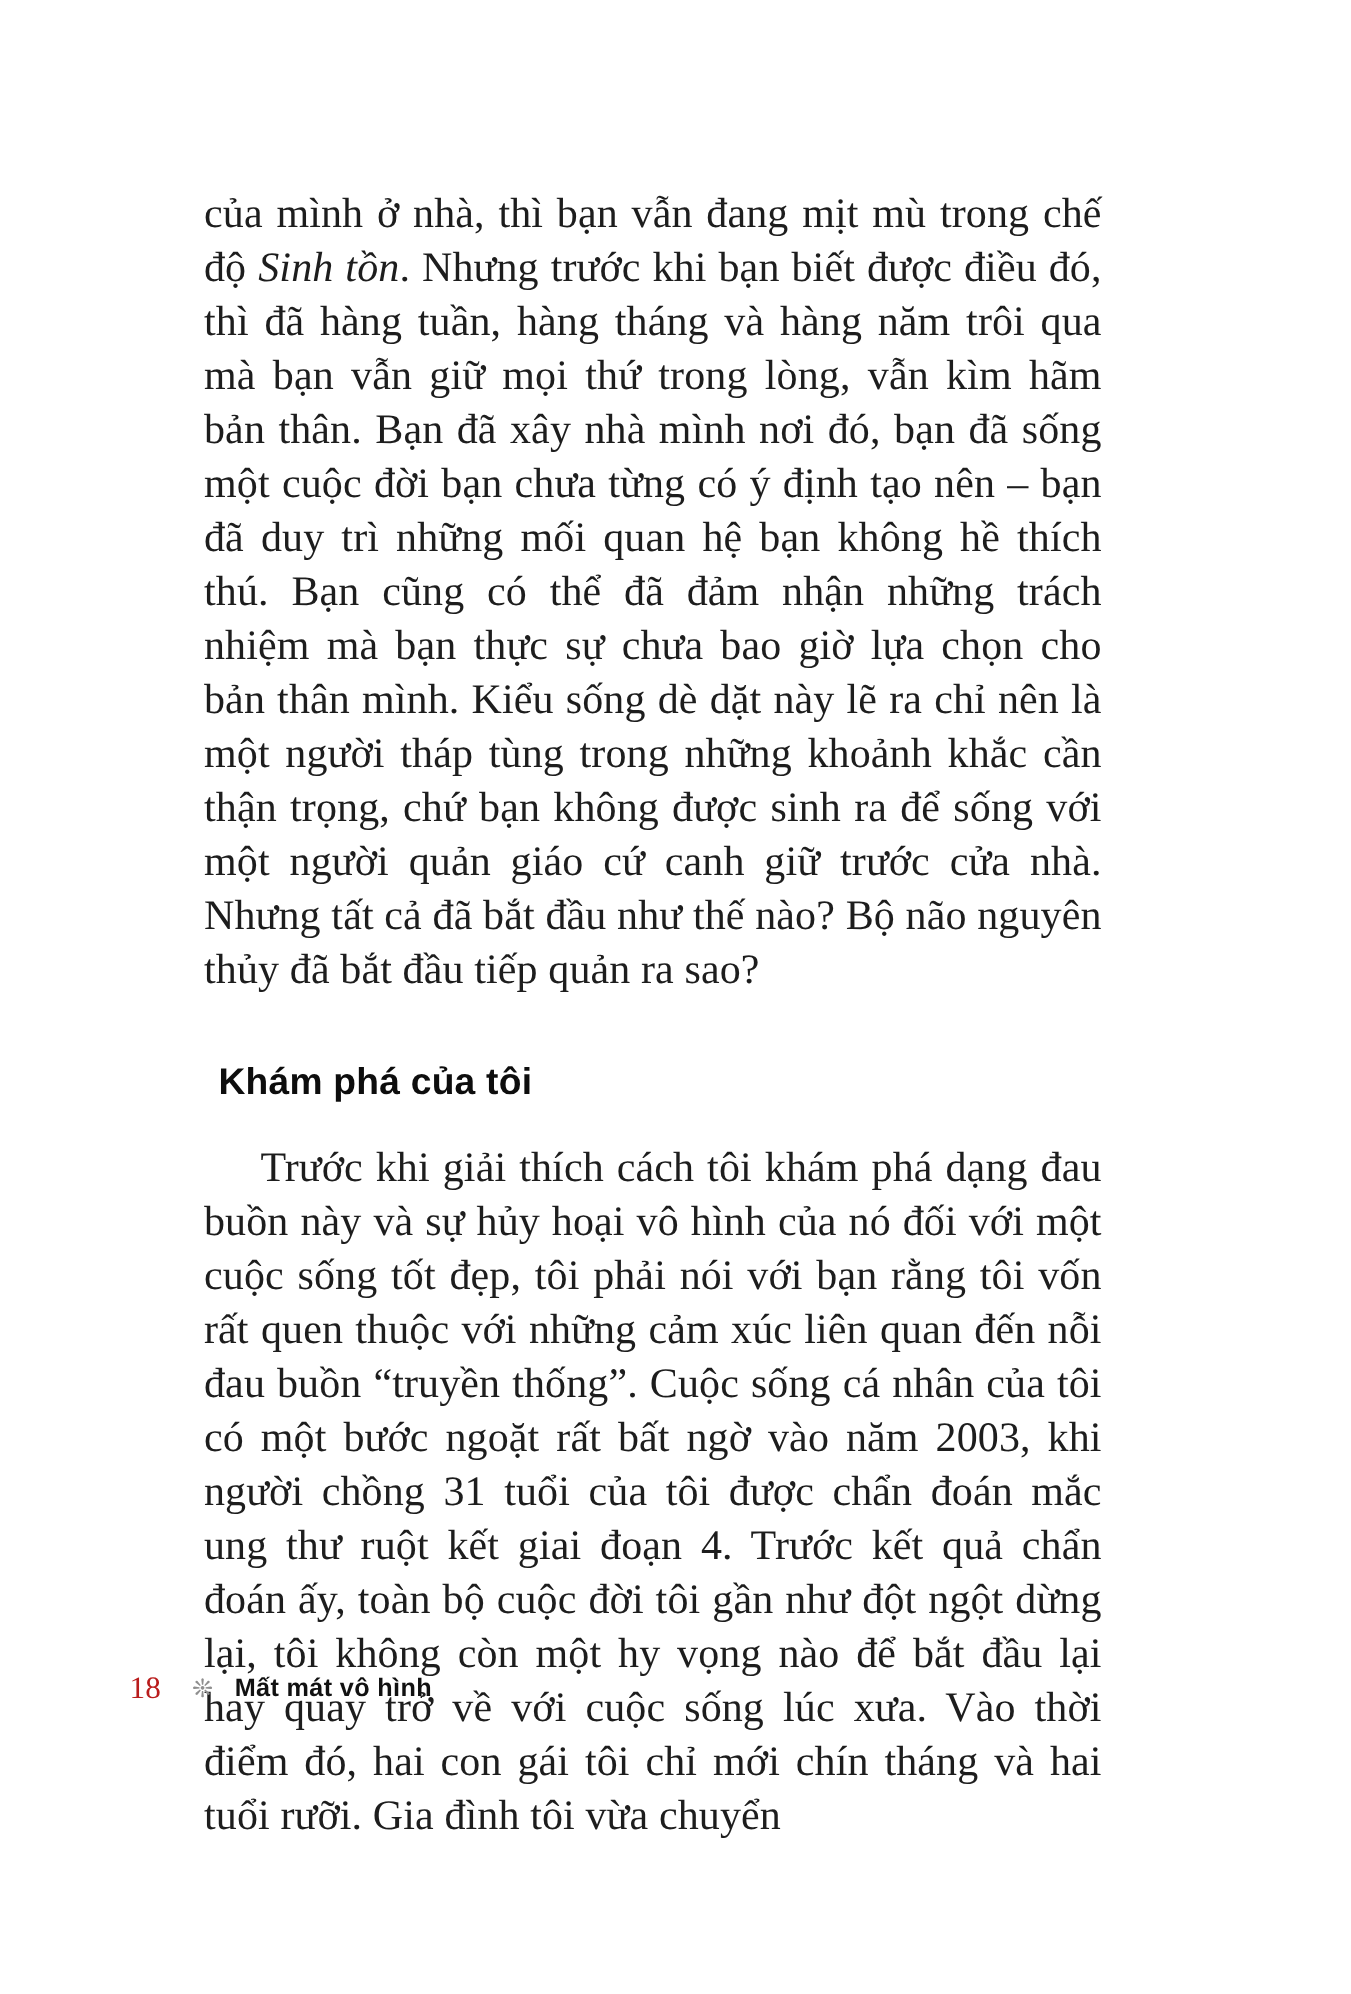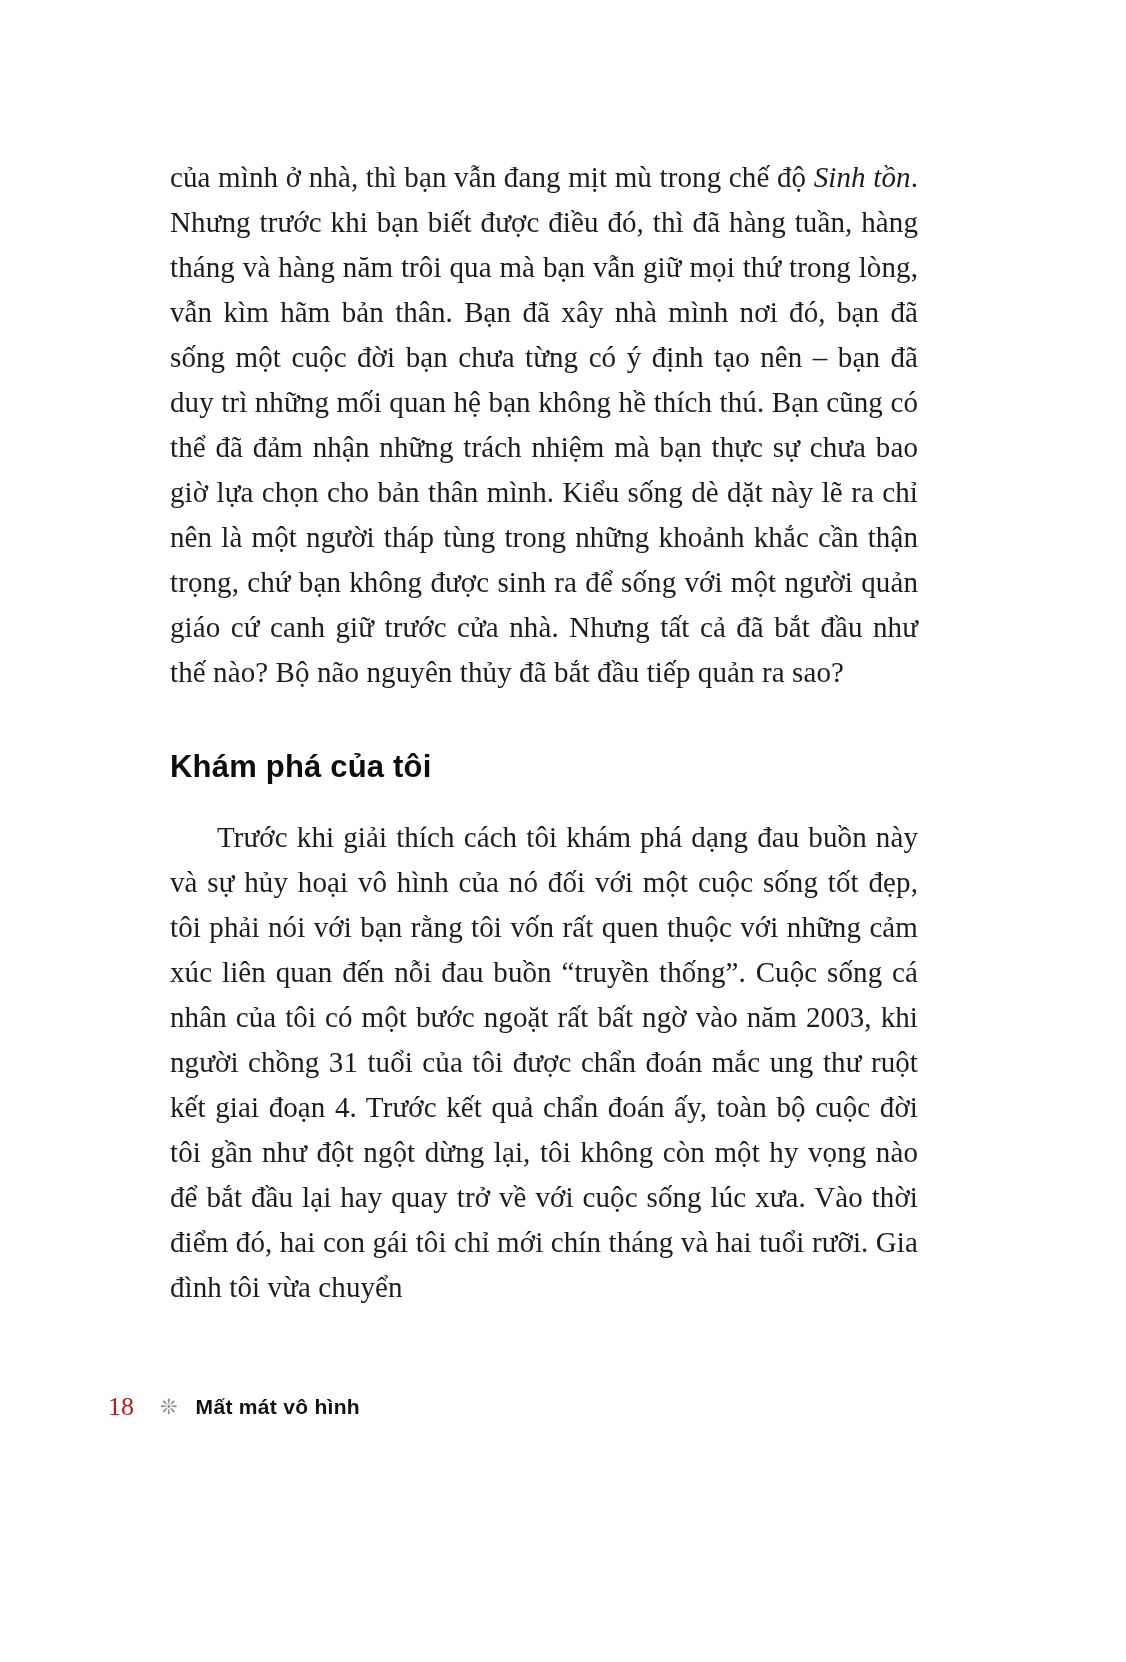--- a/index.html
+++ b/index.html
@@ -20,40 +20,40 @@
     inset: 0;
     background: #ffffff;
   }
   .text-block {
     position: absolute;
     left: 170px;
     top: 155px;
     width: 748px;
   }
   .body-para {
-    font-size: 29px;
+    font-size: 35px;
     line-height: 45px;
     text-align: justify;
     margin: 0;
     color: #1d1d1d;
     letter-spacing: 0.1px;
   }
   .body-para em {
     font-style: italic;
   }
   .body-para.indented {
     text-indent: 47px;
   }
   .section-heading {
     font-family: "Liberation Sans", sans-serif;
     font-weight: 700;
     font-size: 31px;
     line-height: 36px;
     color: #0d0d0d;
-    margin: 54px 0 30px 0;
+    margin: 54px 0 30px 12px;
     letter-spacing: 0.2px;
   }
   .page-footer {
     position: absolute;
     left: 108px;
     top: 1392px;
     display: flex;
     align-items: center;
   }
   .page-number {

